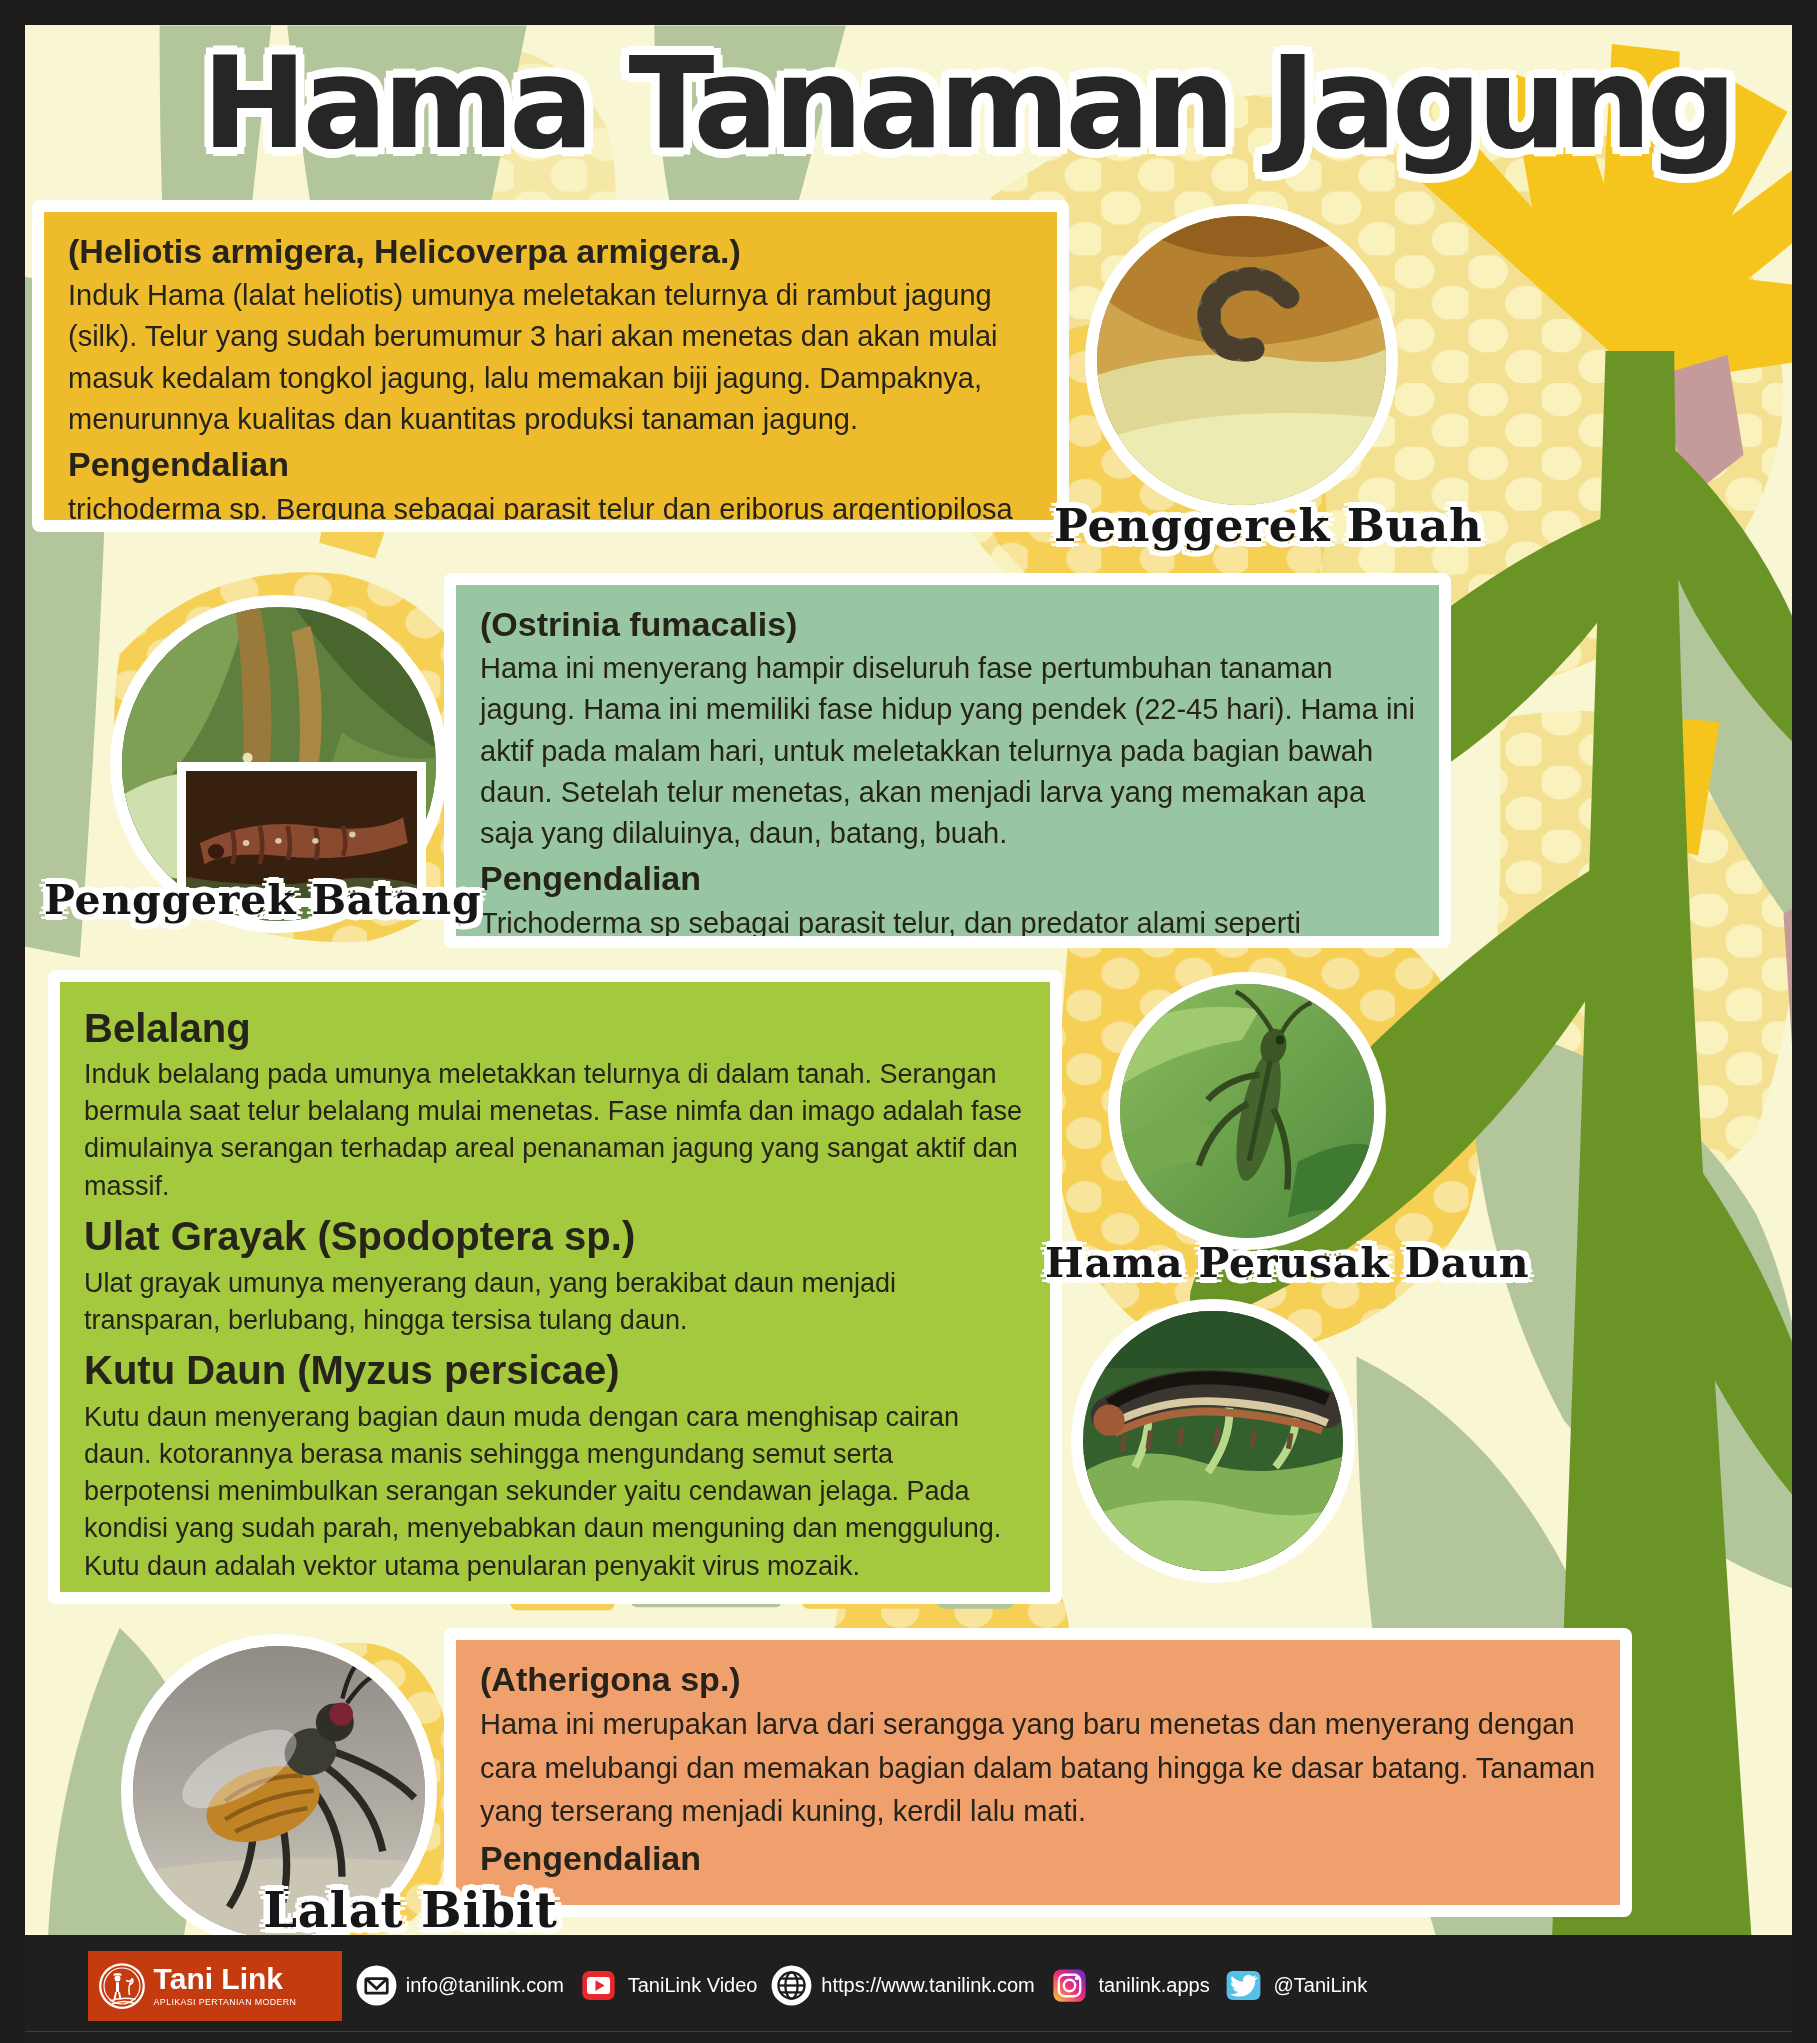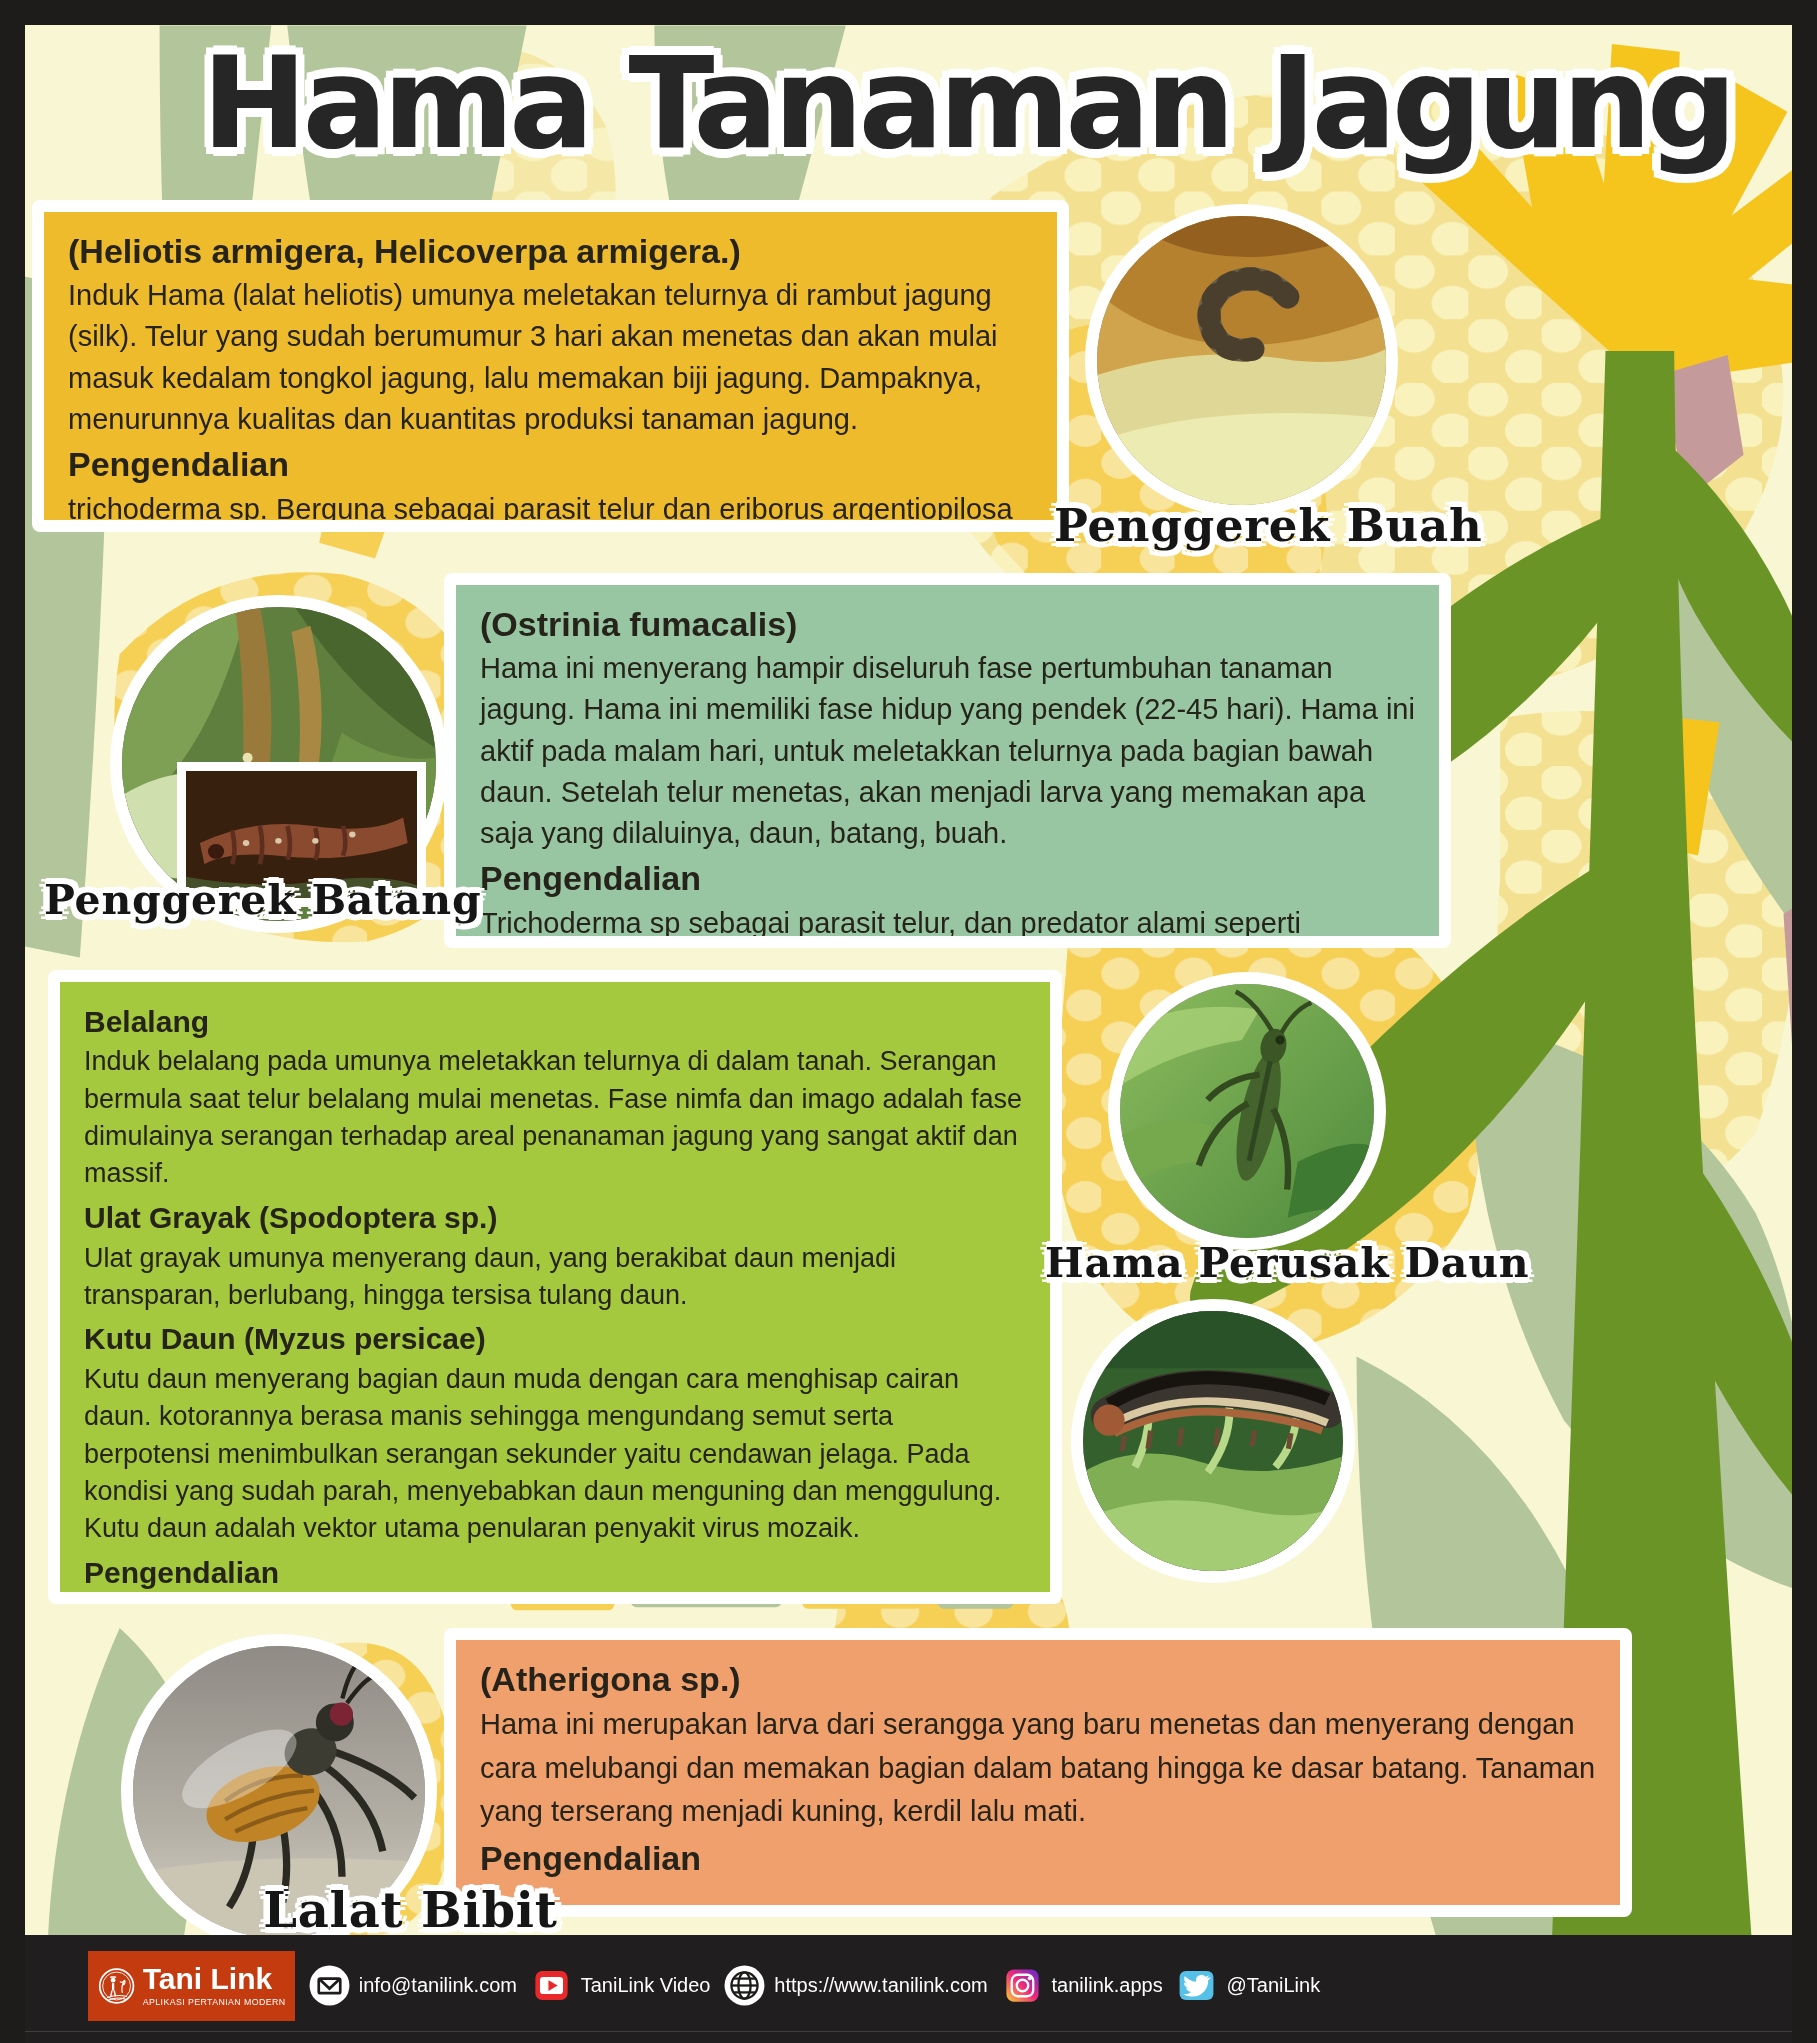--- a/index.html
+++ b/index.html
@@ -33,21 +33,21 @@
     color:#262626;text-align:center;white-space:nowrap;
     text-shadow:-7.2px -7.2px 0 #fff,7.2px -7.2px 0 #fff,-7.2px 7.2px 0 #fff,7.2px 7.2px 0 #fff,-8.8px 0 0 #fff,8.8px 0 0 #fff,0 -8.8px 0 #fff,0 8.8px 0 #fff;}
 
   .infobox{position:absolute;border:12.8px solid #fff;border-radius:8px;z-index:10;color:var(--text-dark,#26231a);overflow:hidden;}
   .infobox .inner{padding:14.4px 24px;}
   .box-heading{font-weight:bold;font-size:34px;line-height:1.25;margin:3.2px 0 3.2px 0;}
   .box-body{font-size:29px;line-height:1.42;margin:0 0 3.2px 0;}
   .box1{left:32px;top:200px;width:1037px;height:332px;background:var(--box-penggerek-buah,#eebb2d);}
   .box2{left:444px;top:573px;width:1007px;height:375px;background:var(--box-penggerek-batang,#98c6a2);}
   .box3{left:48px;top:970px;width:1014px;height:634px;background:var(--box-perusak-daun,#a4c83e);}
-  .box3 .box-heading{font-size:30px;margin-top:6.4px;}
+  .box3 .box-heading{font-size:40px;margin-top:6.4px;}
   .box3 .box-body{font-size:27px;line-height:1.38;}
   .box4{left:444px;top:1628px;width:1188px;height:289px;background:var(--box-lalat-bibit,#f0a06d);}
   .box4 .box-body{line-height:1.5;}
 
   .photo-circle{position:absolute;border-radius:50%;border:12.8px solid #fff;overflow:hidden;z-index:20;background:#888;}
   .photo-circle svg{display:block;width:100%;height:100%;}
   .c1{left:1085px;top:204px;width:313px;height:313px;}
   .c2{left:110px;top:595px;width:338px;height:338px;}
   .c3{left:1108px;top:972px;width:278px;height:278px;}
   .c4{left:1071px;top:1299px;width:284px;height:284px;}
@@ -59,21 +59,21 @@
     color:#161616;text-align:center;letter-spacing:0.8px;white-space:nowrap;
     text-shadow:-4.8px -4.8px 0 #fff,4.8px -4.8px 0 #fff,-4.8px 4.8px 0 #fff,4.8px 4.8px 0 #fff,-6.4px 0 0 #fff,6.4px 0 0 #fff,0 -6.4px 0 #fff,0 6.4px 0 #fff;}
   .l1{left:1054px;top:499px;width:375px;font-size:45px;}
   .l2{left:44px;top:876px;width:415px;font-size:41px;}
   .l3{left:1045px;top:1239px;width:447px;font-size:41px;}
   .l5{left:211px;top:1882px;width:399px;font-size:48px;}
 
   .footer{position:absolute;left:0;right:0;bottom:0;height:108px;background:var(--footer-bg,#201e1e);z-index:40;
     display:flex;align-items:center;gap:12.8px;padding:0 24px 6.4px 88px;}
   .footer::after{content:"";position:absolute;left:16px;right:16px;bottom:11.2px;border-top:1.6px solid #403e3c;}
-  .logo-box{width:207px;height:70px;background:var(--logo-bg,#c53b10);display:flex;align-items:center;gap:8px;padding:0 9.6px;flex:none;}
+  .logo-box{width:254px;height:70px;background:var(--logo-bg,#c53b10);display:flex;align-items:center;gap:8px;padding:0 9.6px;flex:none;}
   .logo-name{color:#fff;font-weight:bold;font-size:30px;line-height:1;}
   .logo-tagline{color:#fff;font-size:8.8px;letter-spacing:0.4px;margin-top:3.2px;white-space:nowrap;}
   .contact{display:flex;align-items:center;gap:8px;flex:none;}
   .contact .ctext{color:#fff;font-weight:normal;font-size:20px;white-space:nowrap;}
   .cicon{display:flex;flex:none;}
 </style>
 </head>
 <body>
 
 <div class="poster">

